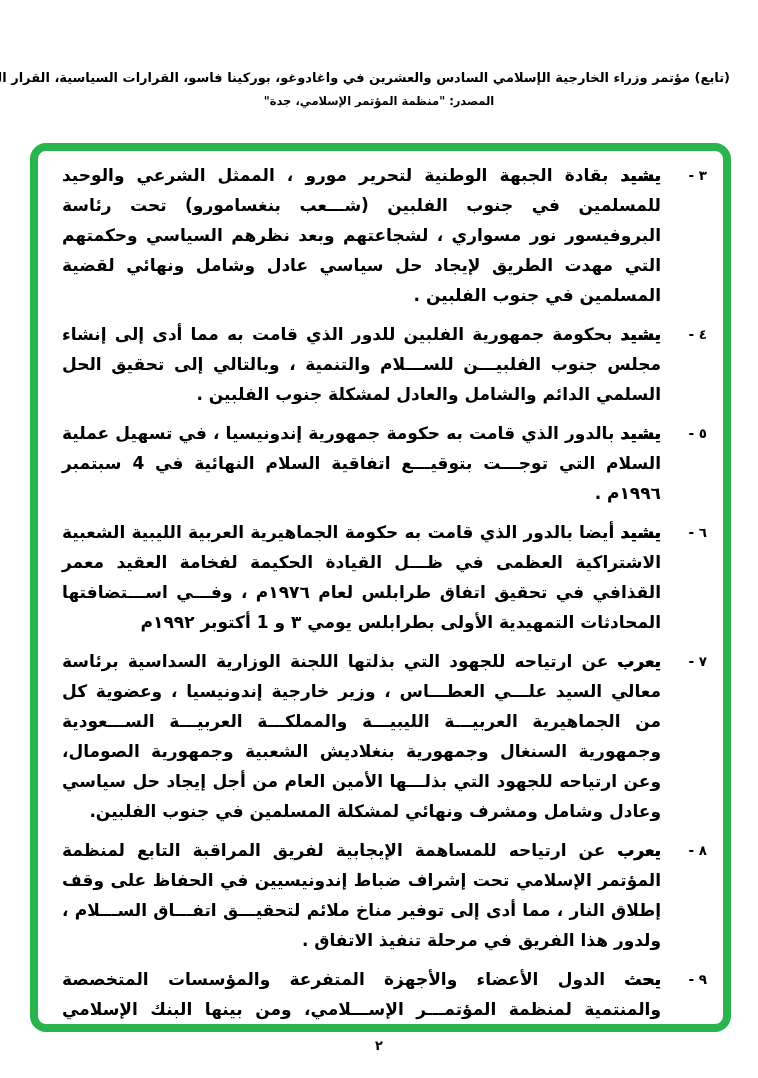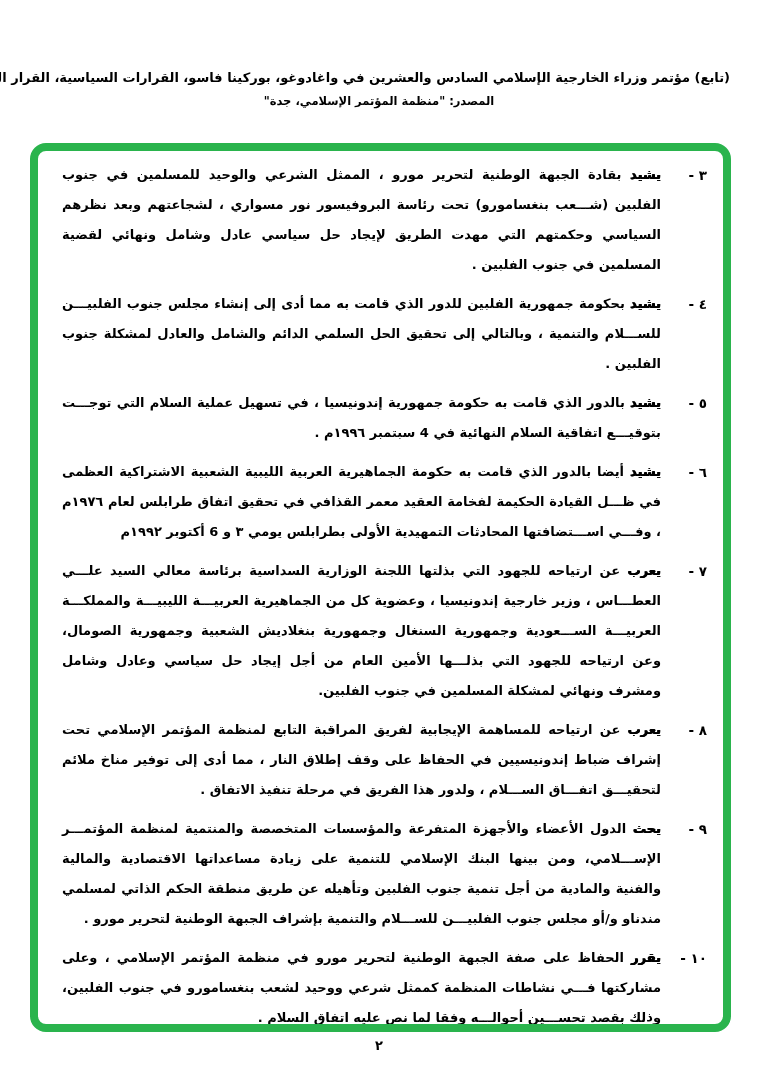--- a/index.html
+++ b/index.html
@@ -57,21 +57,21 @@
   .para:last-child { margin-bottom: 0; }
   .num {
     flex: 0 0 46px;
     font-size: 13.5px;
     font-weight: bold;
     line-height: 30px;
     white-space: nowrap;
   }
   .ptext {
     flex: 1;
-    font-size: 13px;
+    font-size: 17px;
     font-weight: bold;
     line-height: 30px;
     text-align: justify;
     text-justify: inter-word;
   }
   .lead {
     font-weight: bold;
     text-shadow: 0.4px 0 0 currentColor, -0.4px 0 0 currentColor;
   }
   .page-number {
@@ -107,21 +107,21 @@
       <div class="ptext"><span class="lead">يشيد</span> <span>بحكومة جمهورية الفلبين للدور الذي قامت به مما أدى إلى إنشاء مجلس جنوب الفلبيـــن للســـلام والتنمية ، وبالتالي إلى تحقيق الحل السلمي الدائم والشامل والعادل لمشكلة جنوب الفلبين .</span></div>
     </div>
 
     <div class="para">
       <span class="num">٥ -</span>
       <div class="ptext"><span class="lead">يشيد</span> <span>بالدور الذي قامت به حكومة جمهورية إندونيسيا ، في تسهيل عملية السلام التي توجـــت بتوقيـــع اتفاقية السلام النهائية في 4 سبتمبر ١٩٩٦م .</span></div>
     </div>
 
     <div class="para">
       <span class="num">٦ -</span>
-      <div class="ptext"><span class="lead">يشيد</span> <span>أيضا بالدور الذي قامت به حكومة الجماهيرية العربية الليبية الشعبية الاشتراكية العظمى في ظـــل القيادة الحكيمة لفخامة العقيد معمر القذافي في تحقيق اتفاق طرابلس لعام ١٩٧٦م ، وفـــي اســـتضافتها المحادثات التمهيدية الأولى بطرابلس يومي ٣ و 6 أكتوبر ١٩٩٢م</span></div>
+      <div class="ptext"><span class="lead">يشيد</span> <span>أيضا بالدور الذي قامت به حكومة الجماهيرية العربية الليبية الشعبية الاشتراكية العظمى في ظـــل القيادة الحكيمة لفخامة العقيد معمر القذافي في تحقيق اتفاق طرابلس لعام ١٩٧٦م ، وفـــي اســـتضافتها المحادثات التمهيدية الأولى بطرابلس يومي ٣ و 1 أكتوبر ١٩٩٢م</span></div>
     </div>
 
     <div class="para">
       <span class="num">٧ -</span>
       <div class="ptext"><span class="lead">يعرب</span> <span>عن ارتياحه للجهود التي بذلتها اللجنة الوزارية السداسية برئاسة معالي السيد علـــي العطـــاس ، وزير خارجية إندونيسيا ، وعضوية كل من الجماهيرية العربيـــة الليبيـــة والمملكـــة العربيـــة الســـعودية وجمهورية السنغال وجمهورية بنغلاديش الشعبية وجمهورية الصومال، وعن ارتياحه للجهود التي بذلـــها الأمين العام من أجل إيجاد حل سياسي وعادل وشامل ومشرف ونهائي لمشكلة المسلمين في جنوب الفلبين.</span></div>
     </div>
 
     <div class="para">
       <span class="num">٨ -</span>
       <div class="ptext"><span class="lead">يعرب</span> <span>عن ارتياحه للمساهمة الإيجابية لفريق المراقبة التابع لمنظمة المؤتمر الإسلامي تحت إشراف ضباط إندونيسيين في الحفاظ على وقف إطلاق النار ، مما أدى إلى توفير مناخ ملائم لتحقيـــق اتفـــاق الســـلام ، ولدور هذا الفريق في مرحلة تنفيذ الاتفاق .</span></div>

